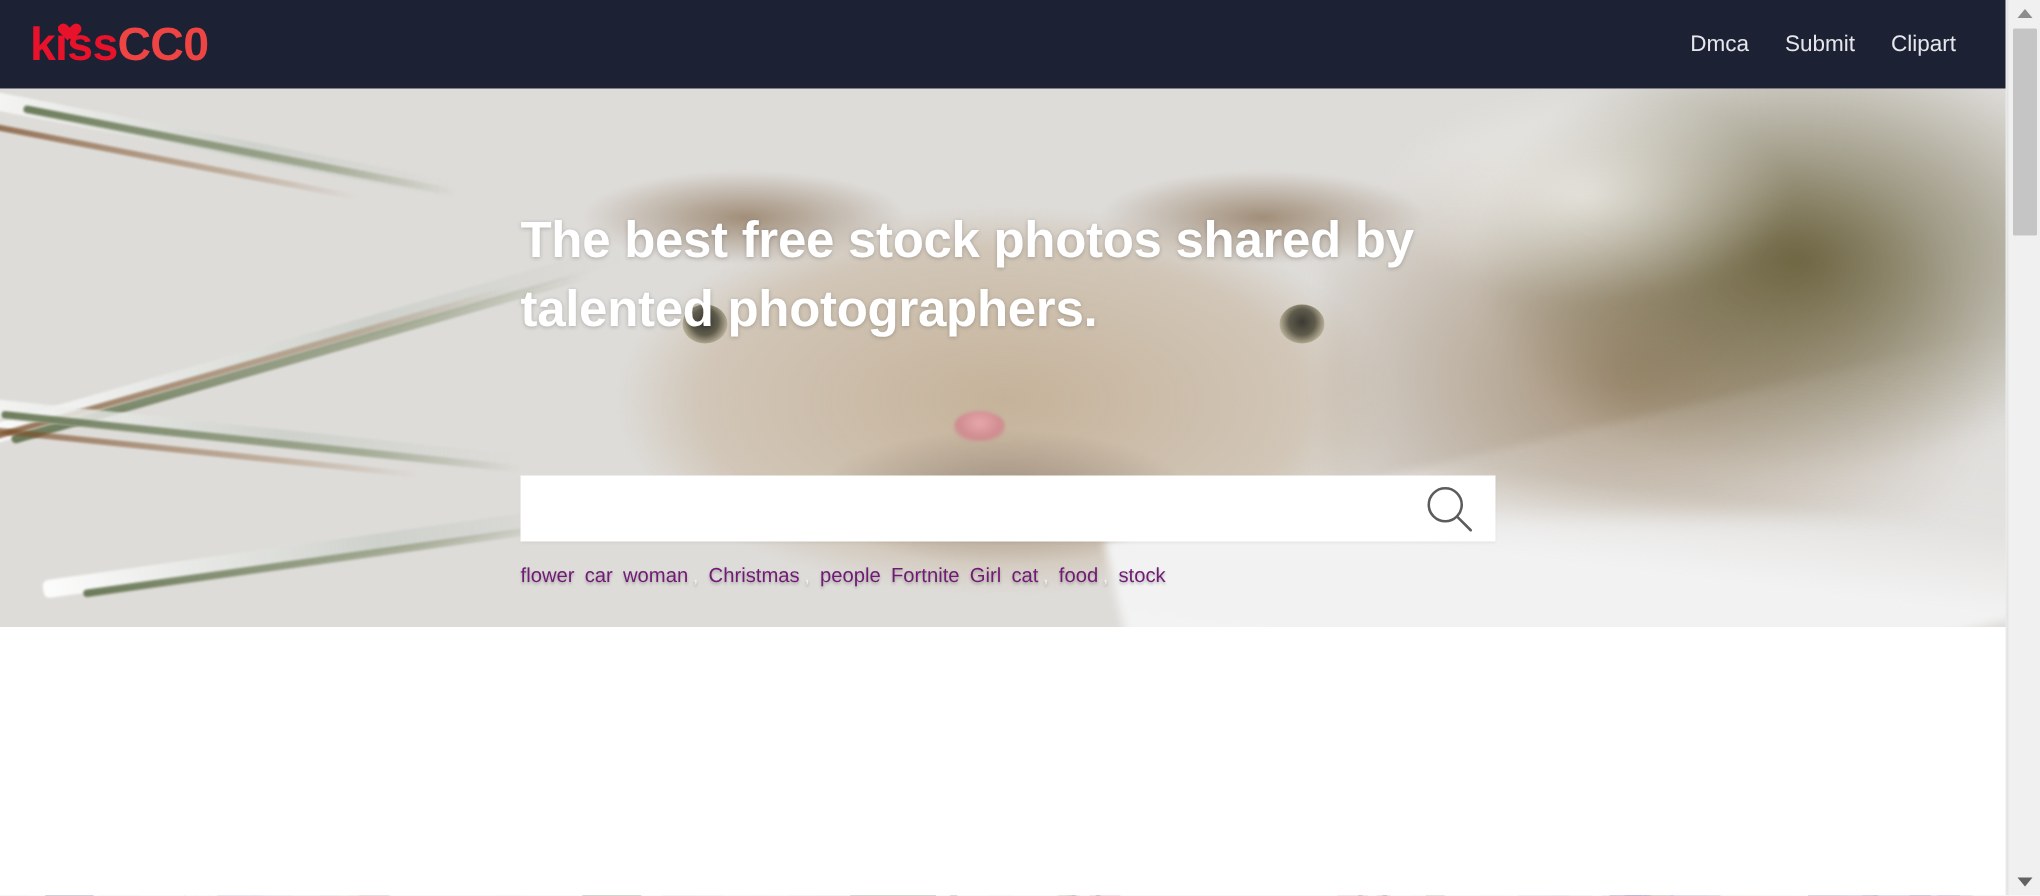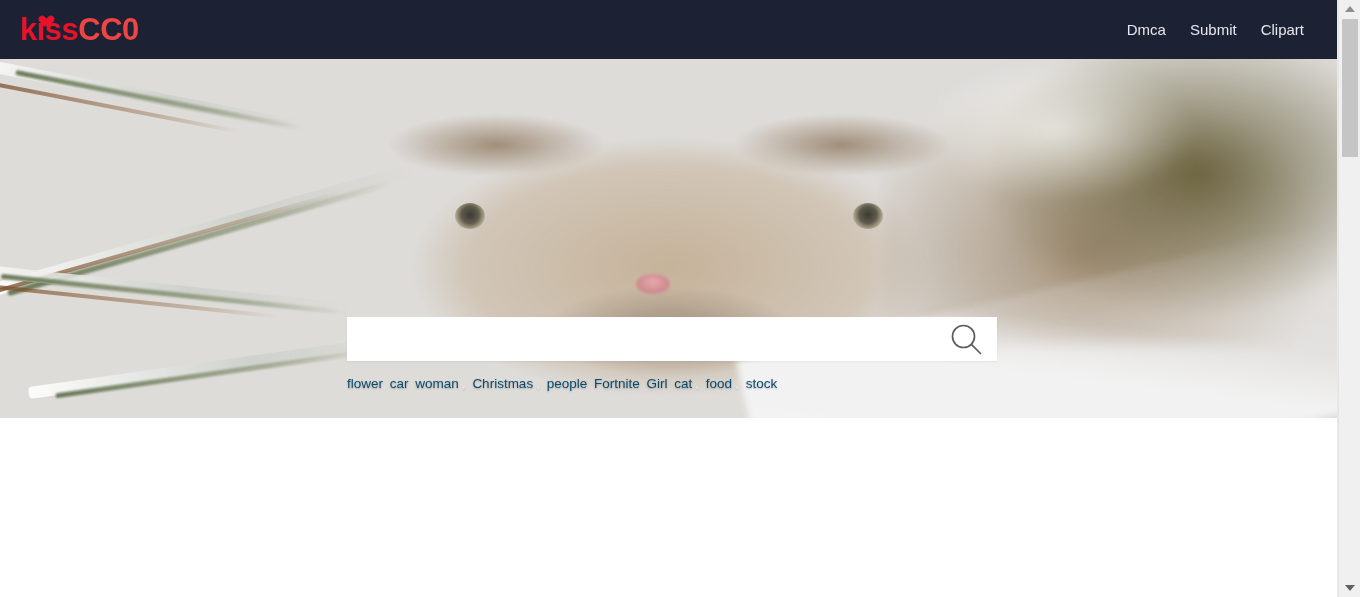--- a/index.html
+++ b/index.html
@@ -294,21 +294,21 @@
     left: 347px;
     top: 317px;
     width: 640px;
     color: #f0f0f0;
     font-size: 13.5px;
     line-height: 1.2;
     text-shadow: 0 1px 2px rgba(0,0,0,0.25);
     white-space: nowrap;
   }
   .hero-tags a {
-    color: #0c4a6e;
+    color: #701a75;
     text-decoration: none;
     margin-right: 3px;
   }
   .hero-tags .sep { margin-right: 3px; }
 
   
   .tabs-wrap {
     position: absolute;
     top: 418px; left: 0;
     width: 1338px;
@@ -486,20 +486,21 @@
       <div class="bark k2"></div>
       <div class="branch b3"></div>
       <div class="needle-green g3"></div>
       <div class="bark k3"></div>
       <div class="branch b4"></div>
       <div class="needle-green g4"></div>
       <div class="snowbank"></div>
     </div>
 
     <div class="hero-inner">
+      <h1 class="hero-title">The best free stock photos shared by talented photographers.</h1>
 
       <div class="hero-search">
         <input type="text" value="" placeholder="" style="">
         <button class="hero-search-btn">
           <svg width="34" height="34" viewBox="0 0 34 34" fill="none">
             <circle cx="14.5" cy="14.5" r="11" stroke="#5c5c5c" stroke-width="1.7"></circle>
             <line x1="22.4" y1="22.4" x2="31.5" y2="31.5" stroke="#5c5c5c" stroke-width="1.7" stroke-linecap="round"></line>
           </svg>
         </button>
       </div>

